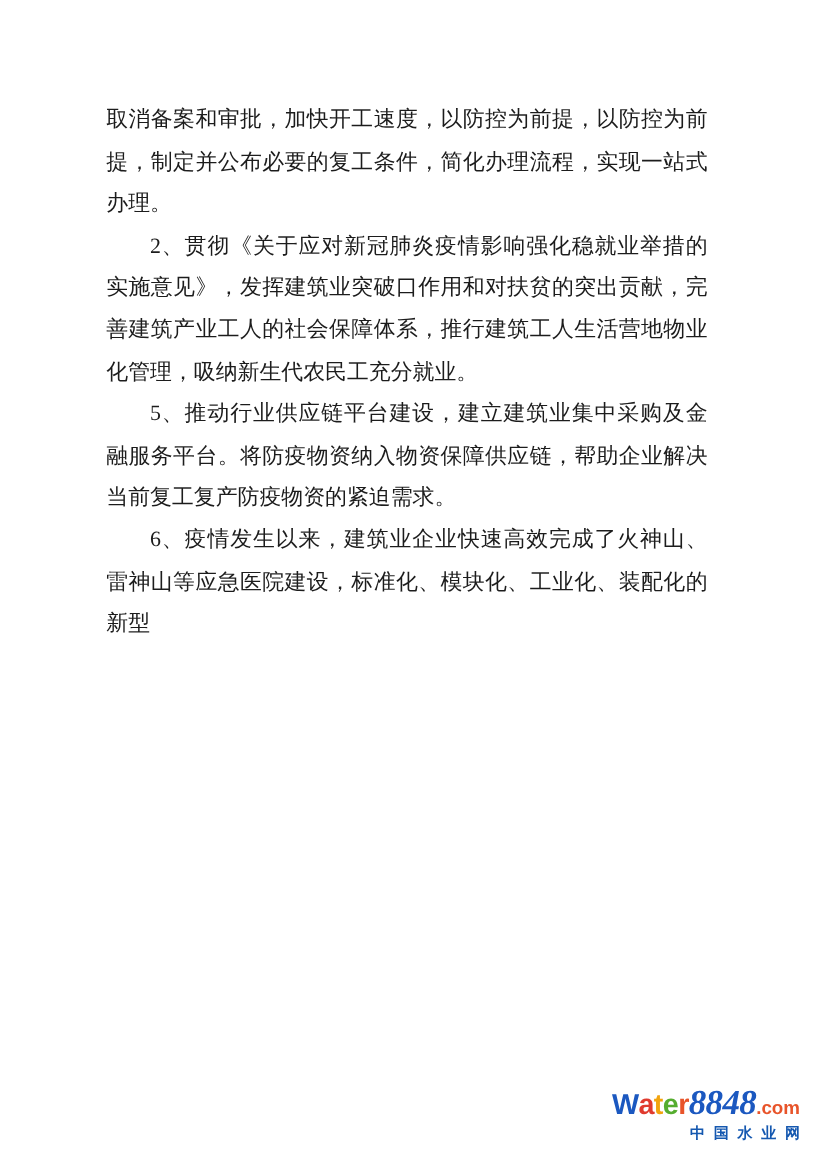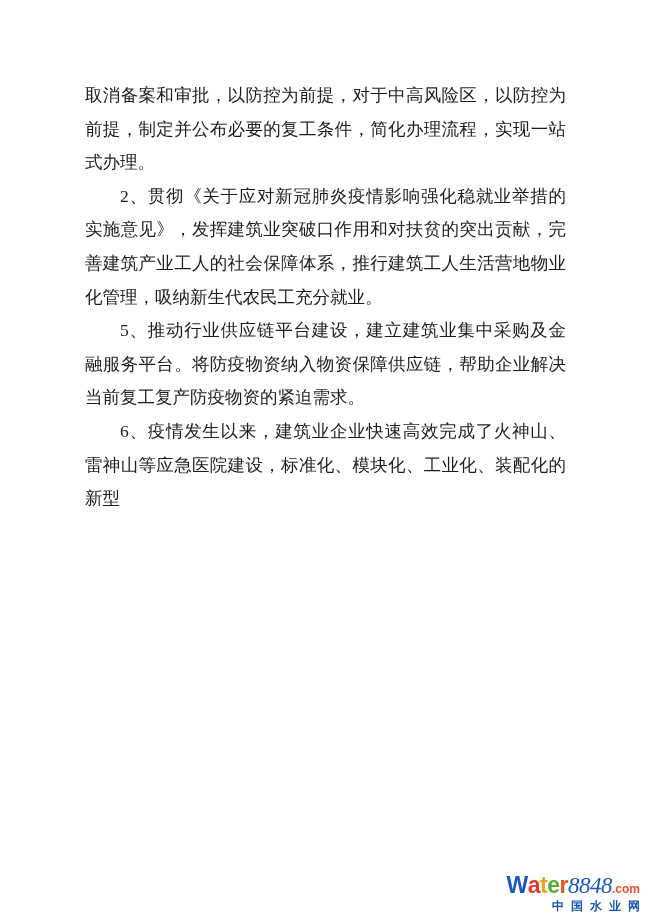--- a/index.html
+++ b/index.html
@@ -50,45 +50,45 @@
   .logo-top {
     white-space: nowrap;
     font-weight: bold;
     font-size: 23px;
     letter-spacing: -0.5px;
   }
   .logo-word span { display: inline-block; }
   .logo-number {
     font-family: "Liberation Serif", "DejaVu Serif", serif;
     font-style: italic;
-    font-weight: normal;
-    font-size: 23px;
+    font-weight: bold;
+    font-size: 28px;
   }
   .logo-tld {
-    font-size: 12px;
+    font-size: 15px;
     font-weight: bold;
     letter-spacing: 0;
     vertical-align: baseline;
   }
   .logo-subtitle {
     margin-top: 3px;
     font-weight: bold;
     font-size: 12px;
     letter-spacing: 7px;
     margin-right: -7px;
     white-space: nowrap;
   }
 </style>
 </head>
 <body>
 
 <div class="page">
 
   <div class="doc-body">
-      <p class="para">取消备案和审批，以防控为前提，对于中高风险区，以防控为前提，制定并公布必要的复工条件，简化办理流程，实现一站式办理。</p>
+      <p class="para">取消备案和审批，加快开工速度，以防控为前提，以防控为前提，制定并公布必要的复工条件，简化办理流程，实现一站式办理。</p>
       <p class="para indent">2、贯彻《关于应对新冠肺炎疫情影响强化稳就业举措的实施意见》，发挥建筑业突破口作用和对扶贫的突出贡献，完善建筑产业工人的社会保障体系，推行建筑工人生活营地物业化管理，吸纳新生代农民工充分就业。</p>
       <p class="para indent">5、推动行业供应链平台建设，建立建筑业集中采购及金融服务平台。将防疫物资纳入物资保障供应链，帮助企业解决当前复工复产防疫物资的紧迫需求。</p>
       <p class="para indent">6、疫情发生以来，建筑业企业快速高效完成了火神山、雷神山等应急医院建设，标准化、模块化、工业化、装配化的新型</p>
     </div>
 
 
   <div class="logo">
     <div class="logo-top">
       <span class="logo-word"><span style="color: rgb(27, 88, 192);">W</span><span style="color: rgb(224, 58, 46);">a</span><span style="color: rgb(242, 164, 14);">t</span><span style="color: rgb(85, 173, 47);">e</span><span style="color: rgb(232, 84, 42);">r</span></span><span class="logo-number" style="color: rgb(27, 88, 192);">8848</span><span class="logo-tld" style="color: rgb(232, 84, 42);">.com</span>
     </div>

